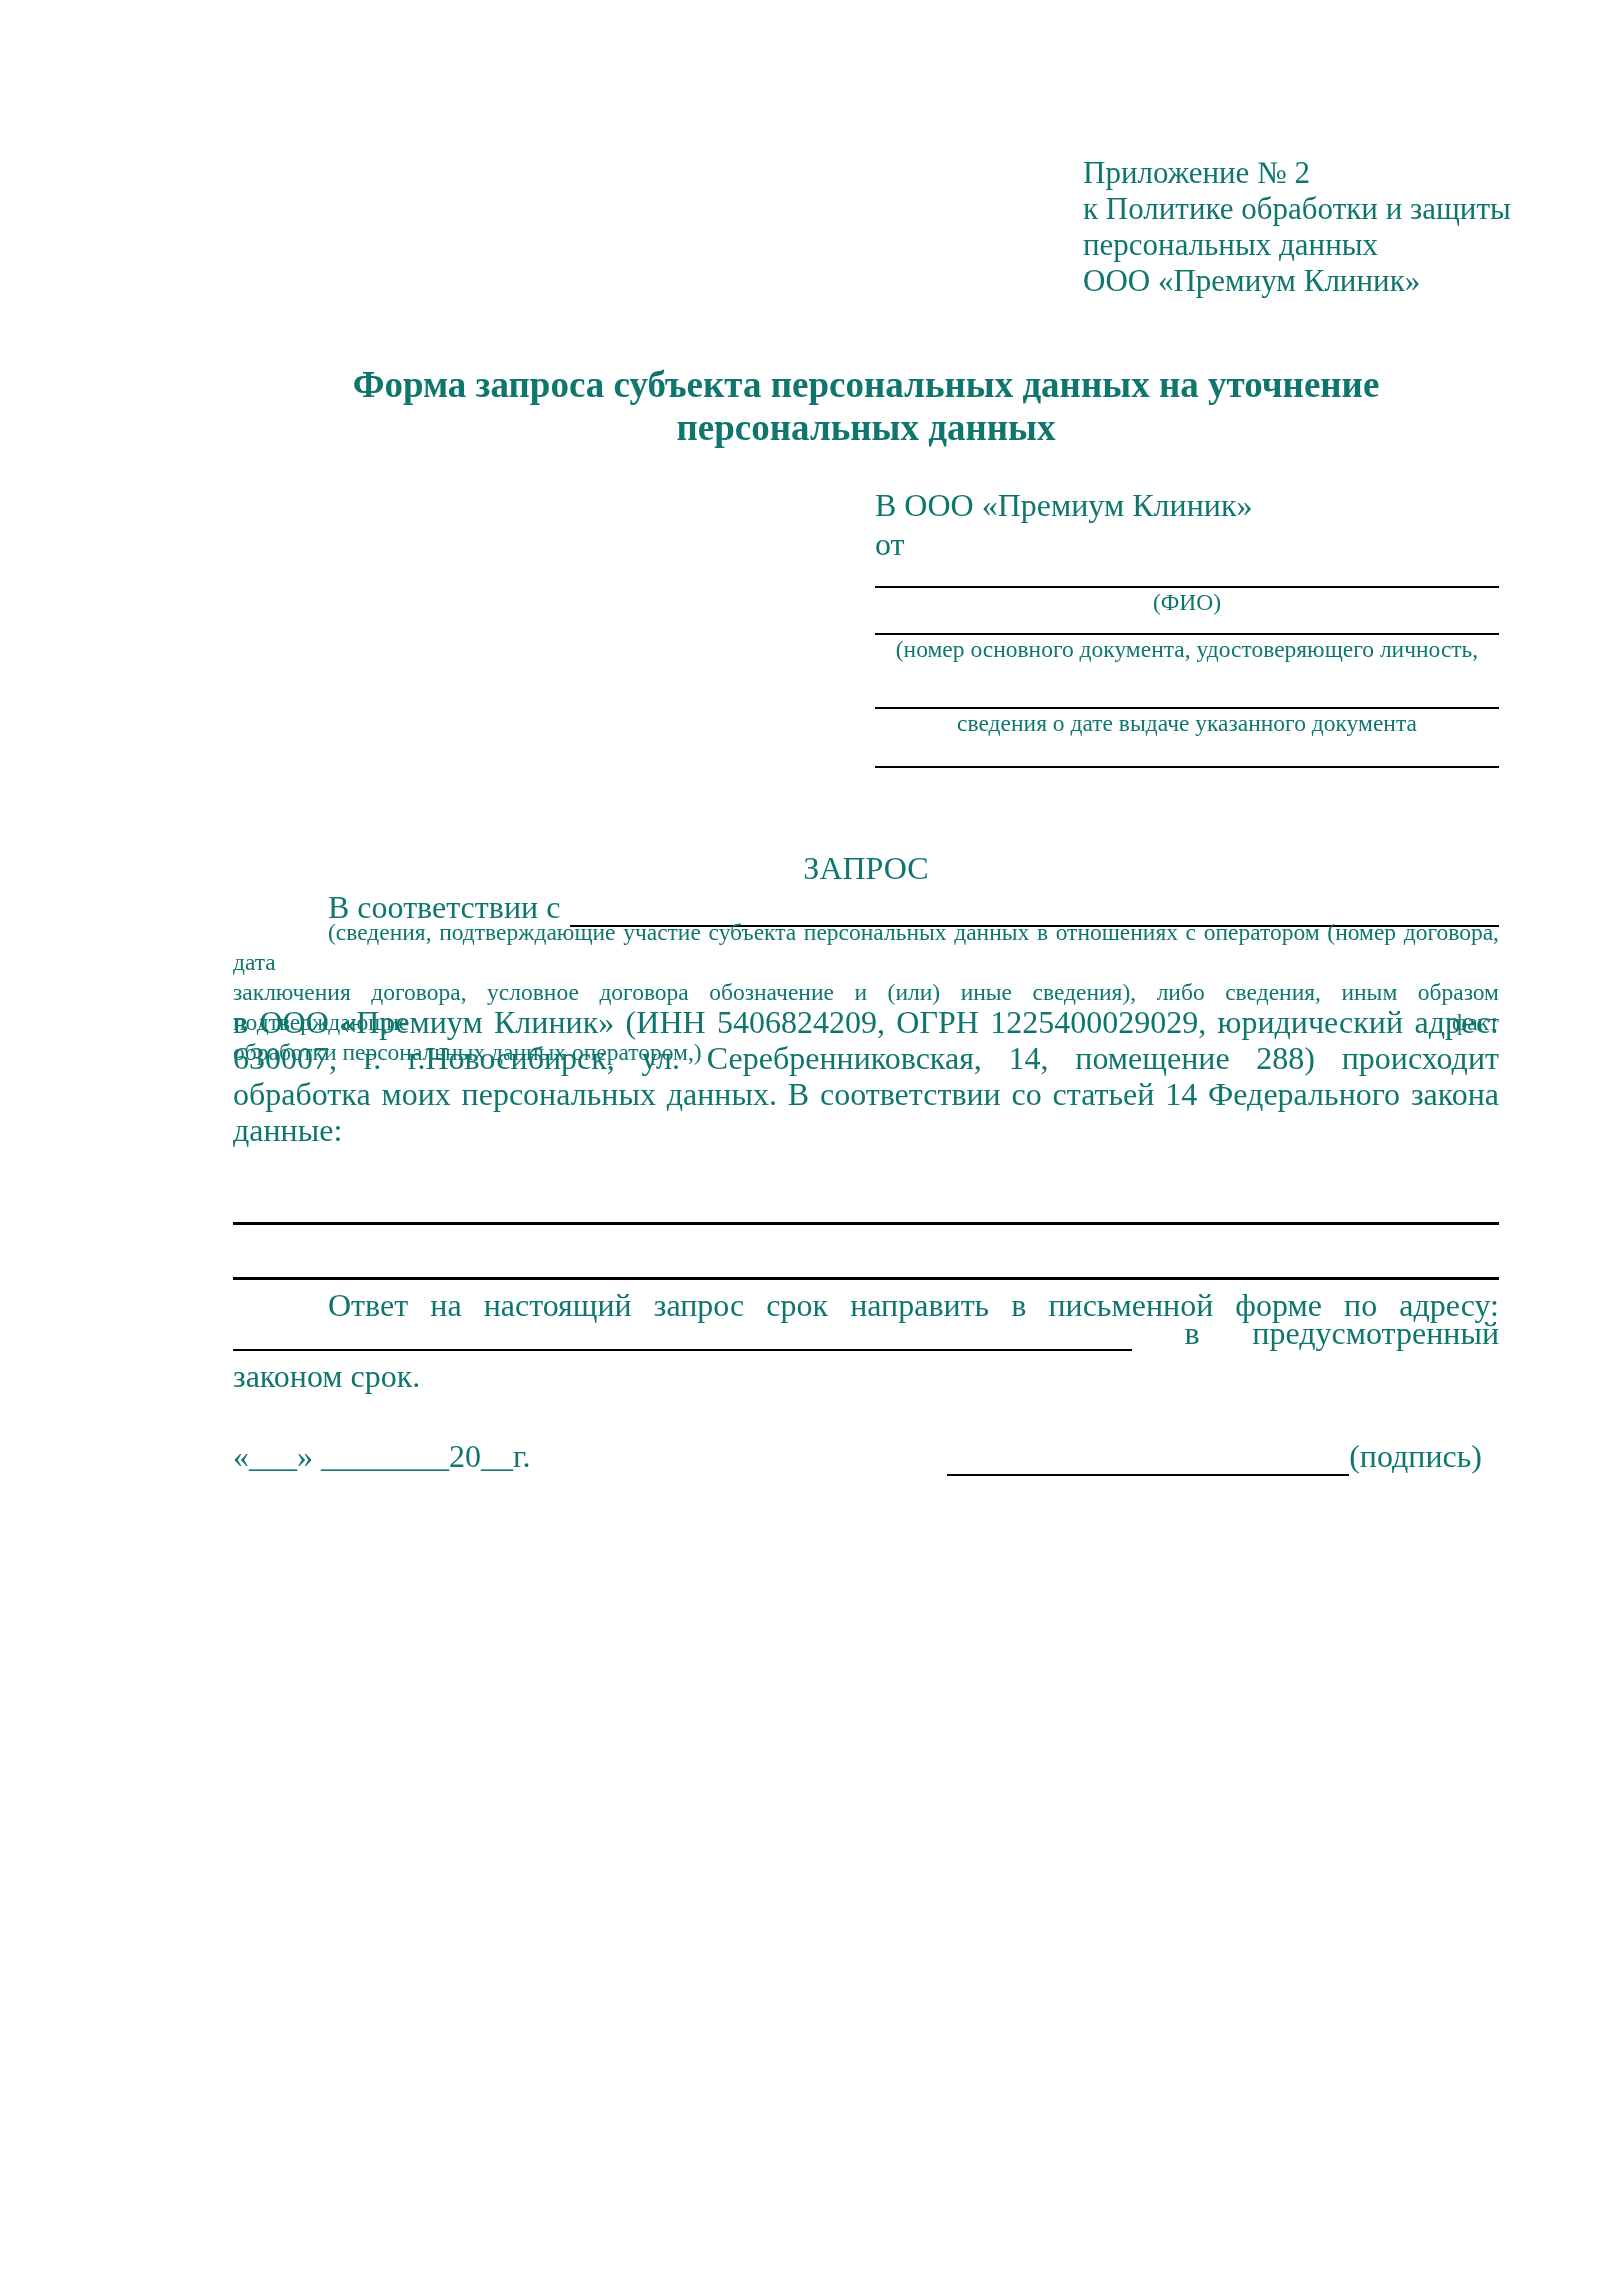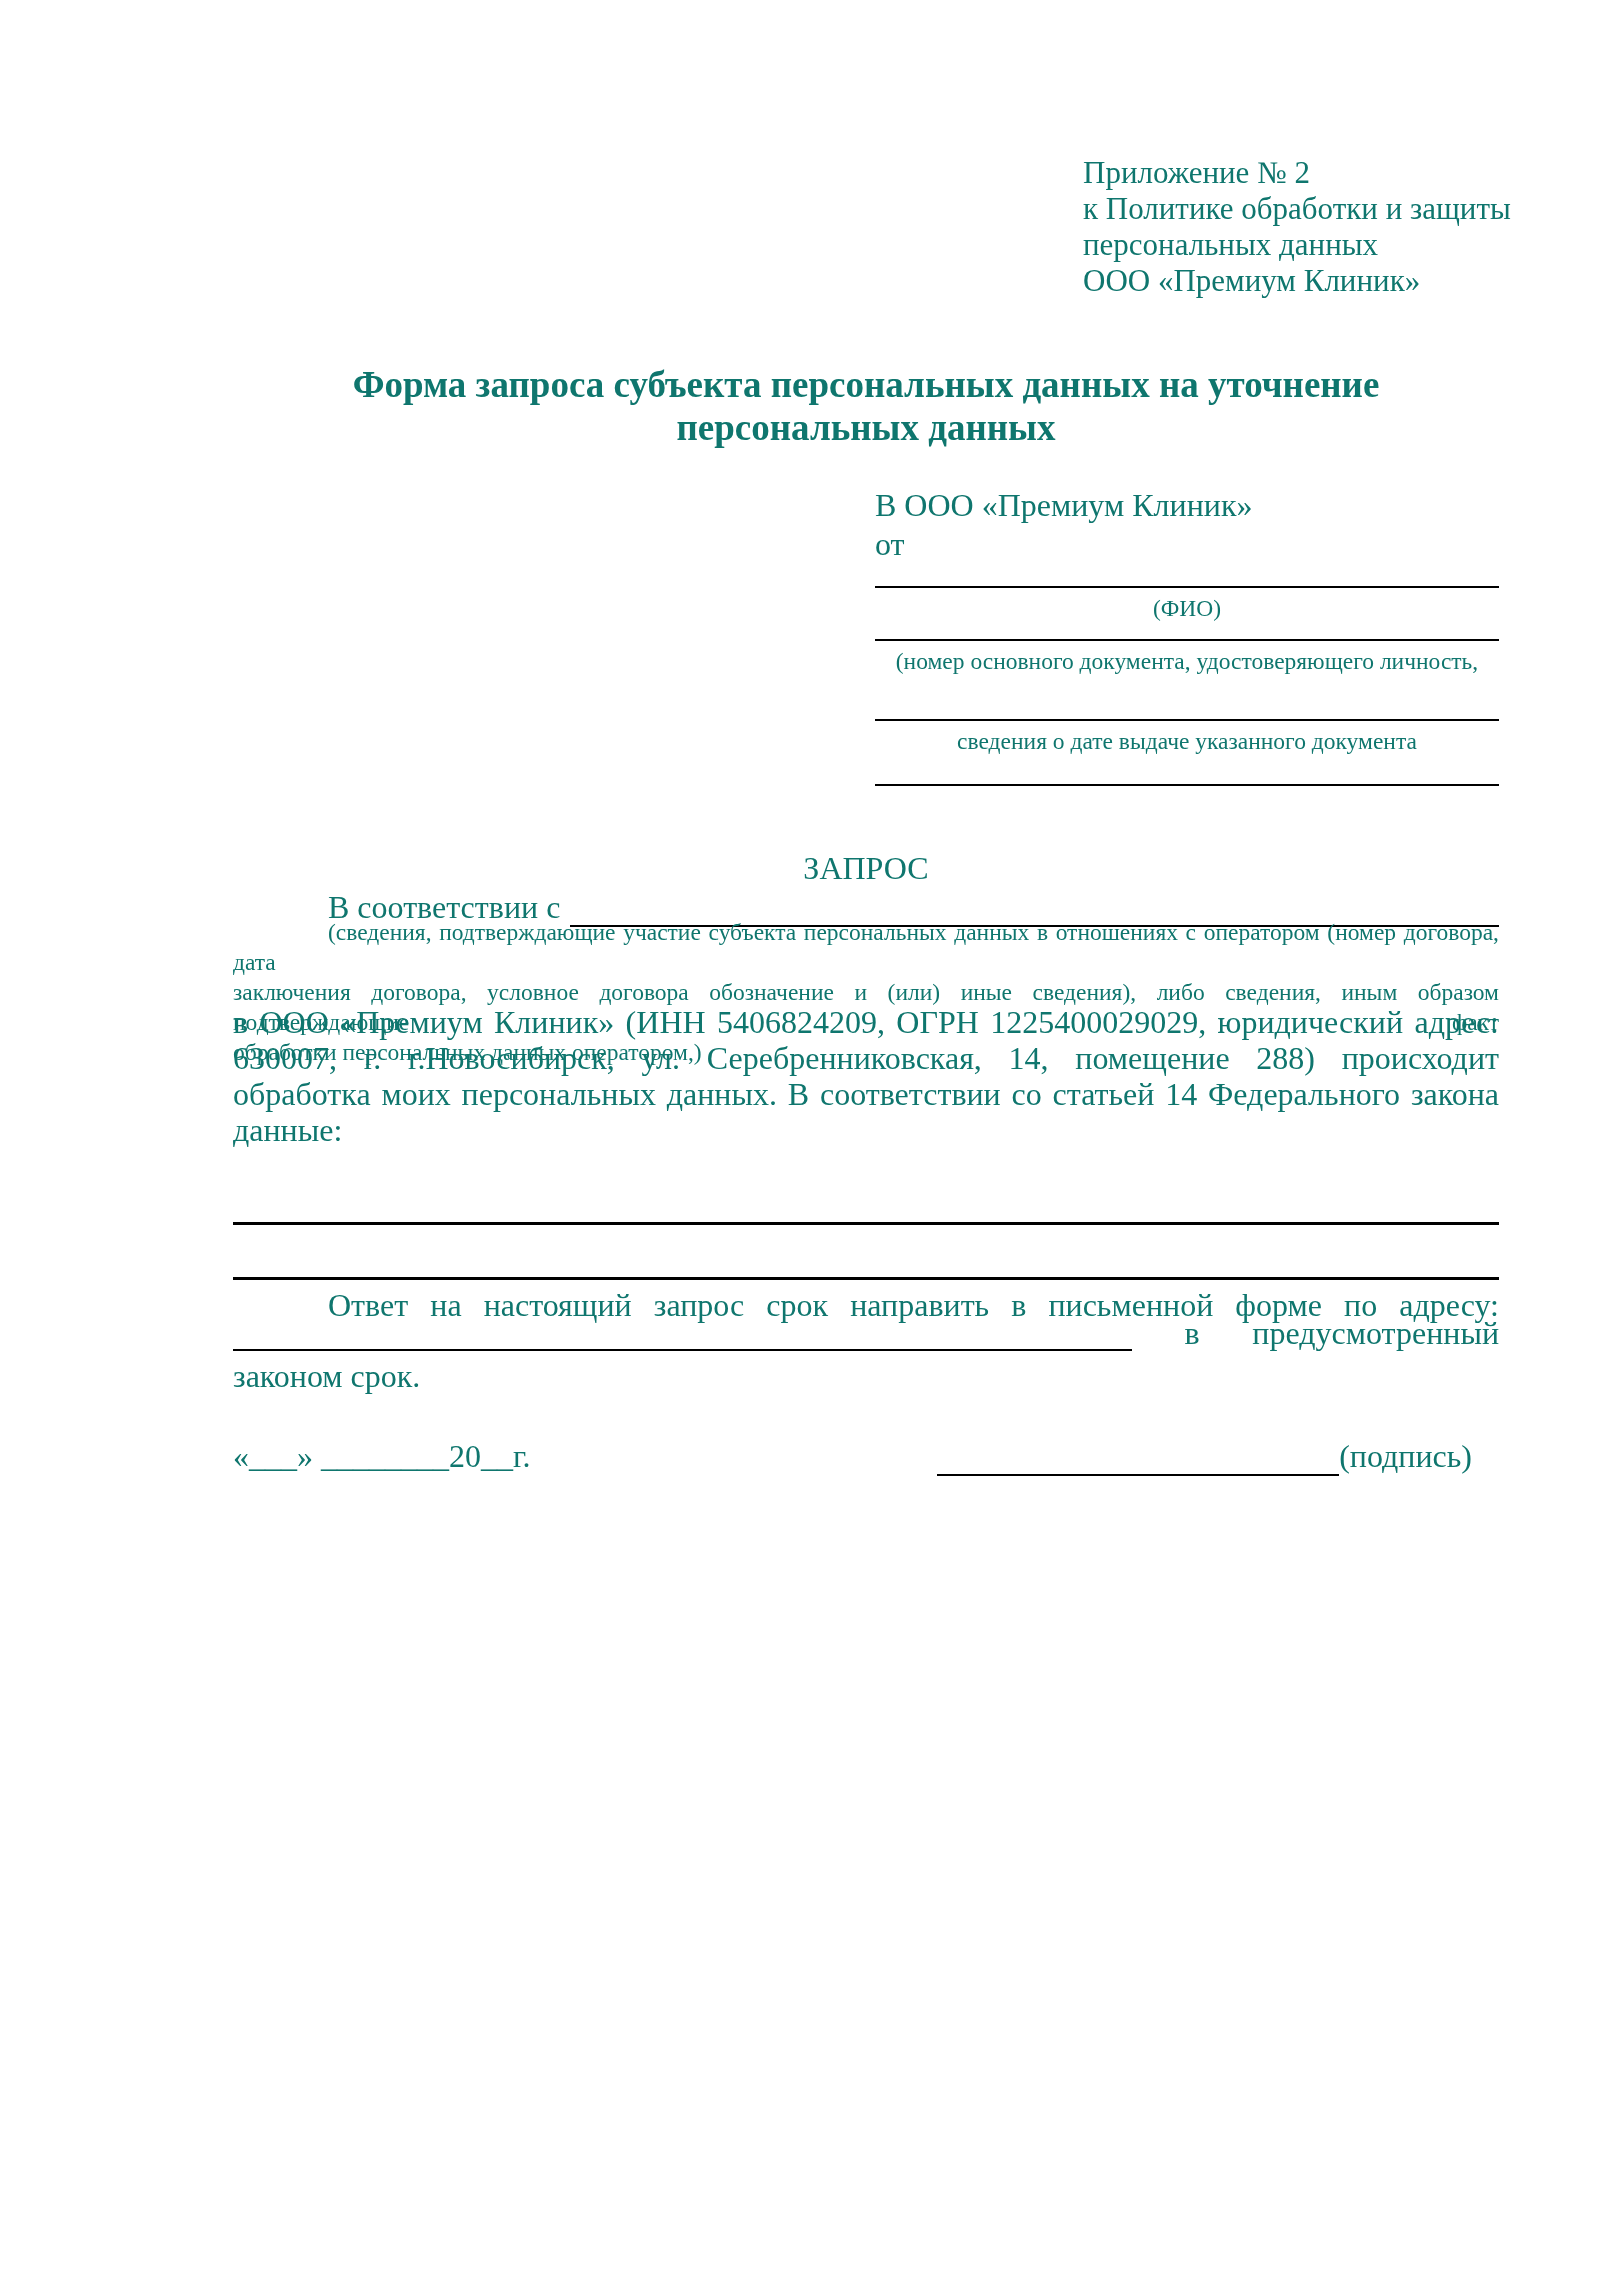--- a/index.html
+++ b/index.html
@@ -29,21 +29,21 @@
   .addressee {
     position:absolute; left:875px; top:486px; width:624px;
     font-size:32px; line-height:39px;
   }
   .fline { border-bottom:2.9px solid #000; }
   .fline.h22 { height:21.6px; }
   .fline.h17 { height:16.7px; }
   .fline.h44 { height:43px; }
   .fline.h28 { height:27.4px; }
   .fcap {
-    text-align:center; font-size:23.5px; line-height:29px;margin-top:6px;
+    text-align:center; font-size:23.5px; line-height:29px;
   }
 
   .zapros {
     position:absolute; left:233px; top:849px; width:1266px;
     text-align:center; font-size:32px; line-height:39px;
   }
 
   .accordance {
     position:absolute; left:233px; top:888px; width:1266px; height:39px;
     display:flex; align-items:flex-end;
@@ -92,21 +92,21 @@
   .answer-l3 {
     position:absolute; left:233px; top:1357px; width:1266px;
     font-size:32px; line-height:39px;
   }
 
   .footer-row {
     position:absolute; left:233px; top:1437px; width:1266px;
     display:flex; align-items:flex-end; justify-content:space-between;
     font-size:32px; line-height:39px;
   }
-  .sig-group { display:flex; align-items:flex-end; margin-right:27px; }
+  .sig-group { display:flex; align-items:flex-end; margin-right:17px; }
   .sig-line { width:402px; height:33px; border-bottom:2.9px solid #000; }
 </style>
 </head>
 <body>
 
 <div class="page">
 
   <div class="appendix">
     <div>Приложение № 2</div>
     <div>к Политике обработки и защиты</div>

